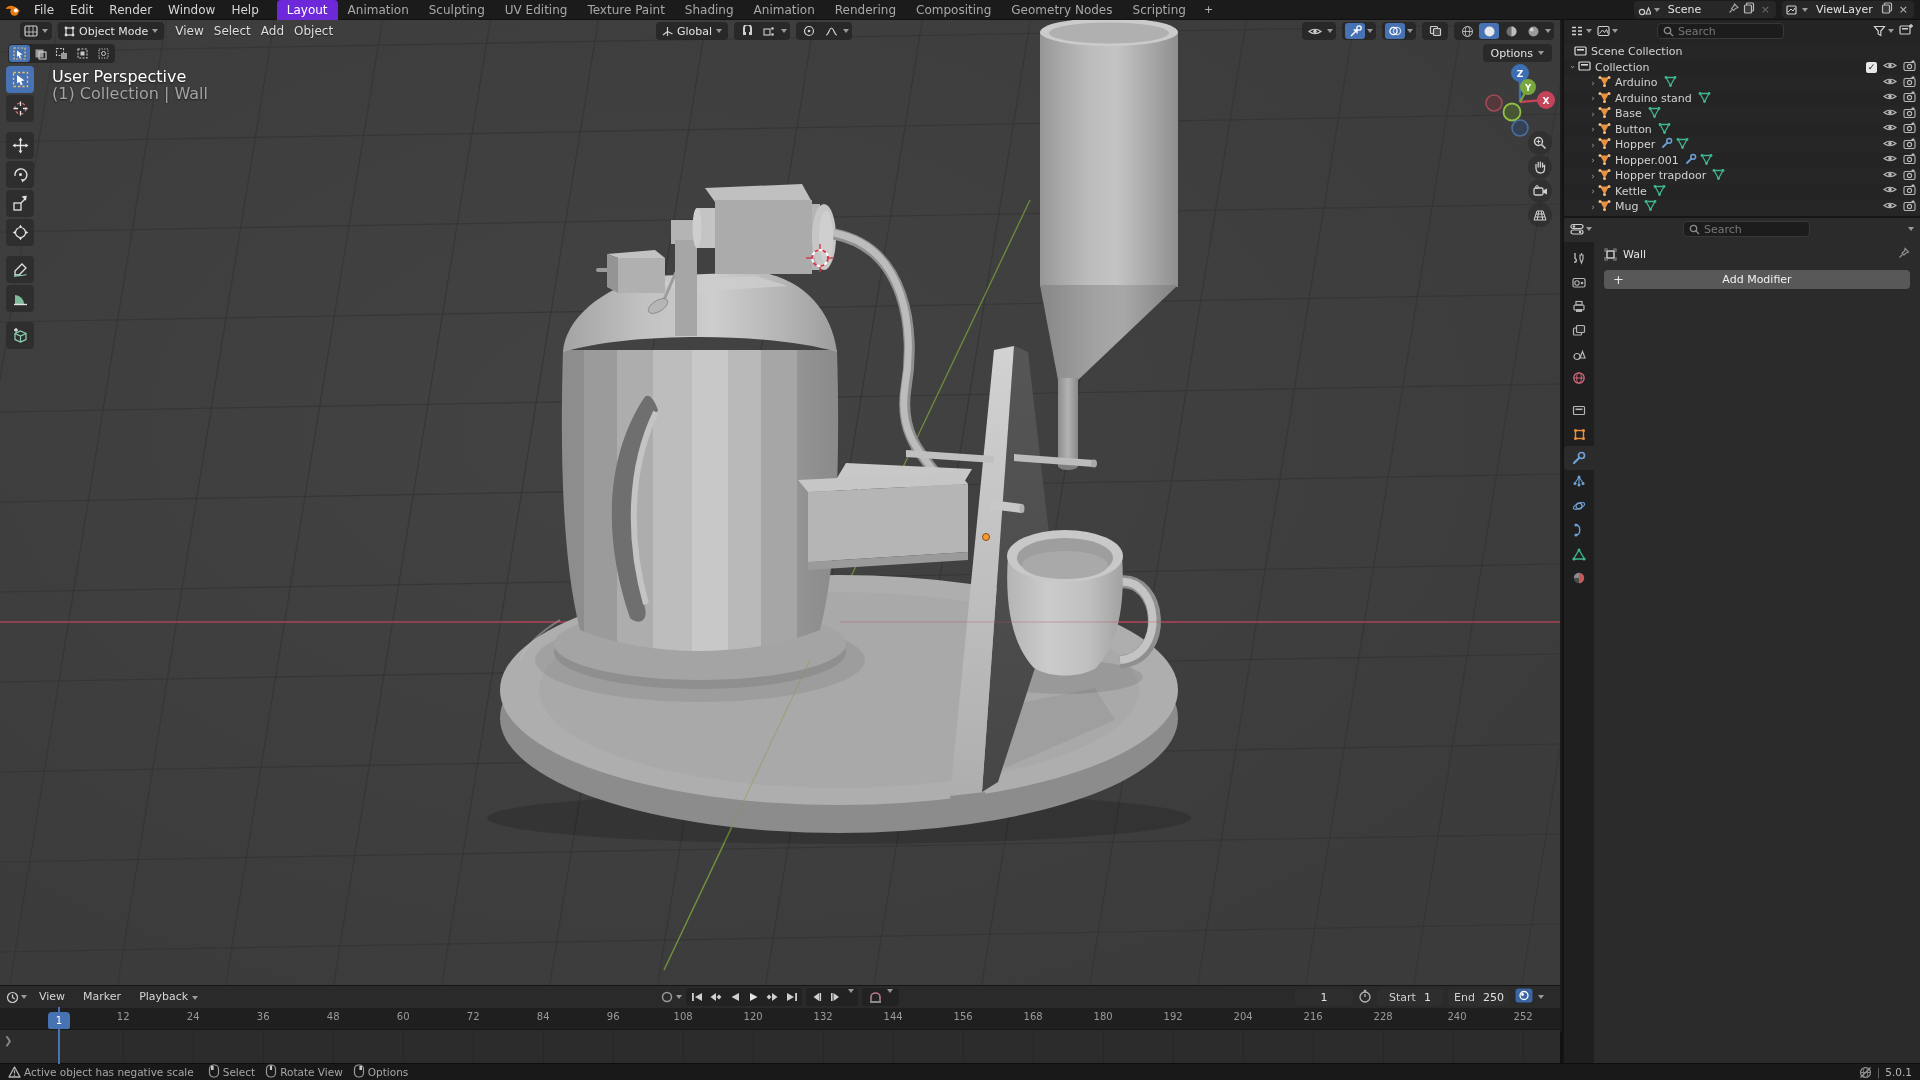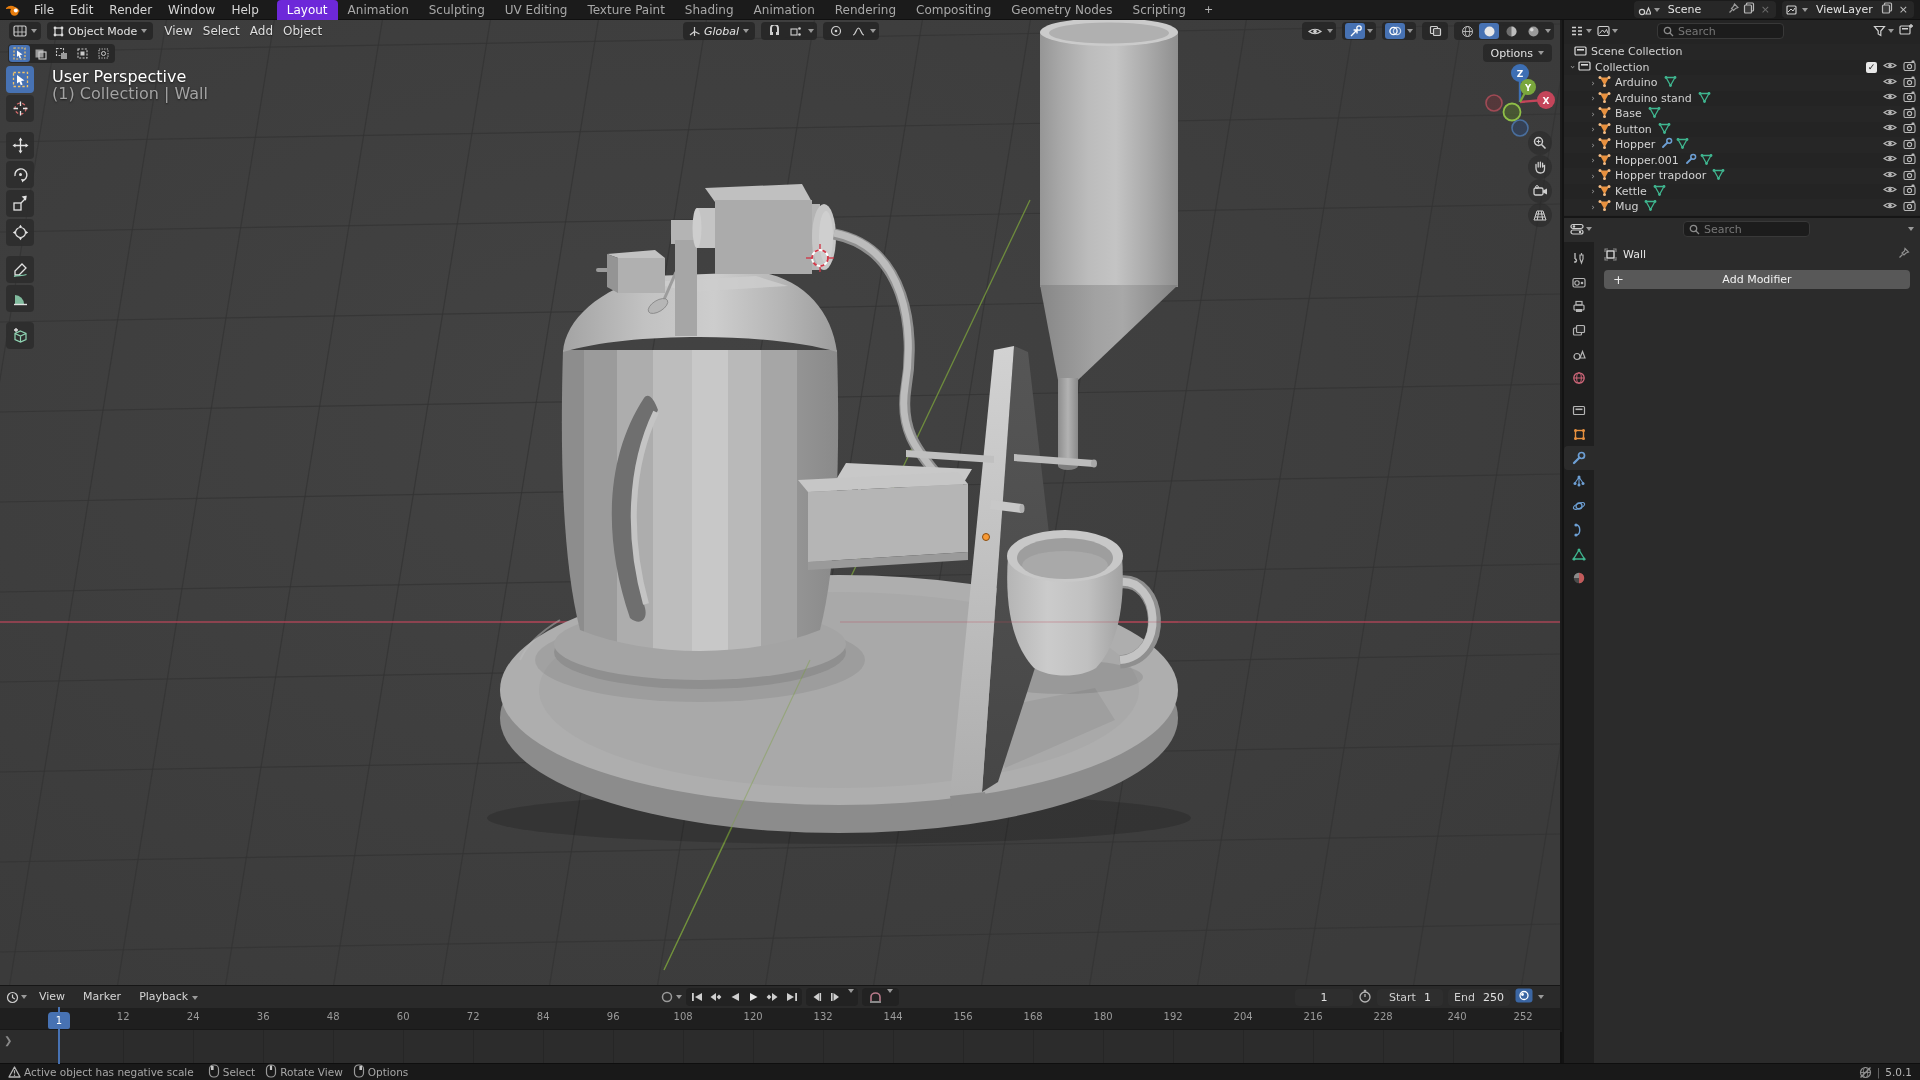--- a/index.html
+++ b/index.html
@@ -21,21 +21,21 @@
   .tb-field { color:#e2e2e2; font-size:11px; padding:0 4px; min-width:60px; }
   .dimx { color:#6d6d6d; font-size:11px; padding:0 2px; }
   .brightx { color:#bdbdbd; font-size:11px; padding:0 2px; }
 
   .v { width:0; height:0; border-left:3px solid transparent; border-right:3px solid transparent; border-top:4px solid #9a9a9a; display:inline-block; }
 
   
   #viewport { position:absolute; left:0; top:20px; width:1560px; height:965px; background:#3b3b3b; overflow:hidden; }
   #scene { position:absolute; left:0; top:0; }
   .vph { position:absolute; top:2px; height:18px; display:flex; align-items:center; gap:6px; z-index:10; }
-  .vph-left { left:9px; } .vph-center { left:683px;font-style:italic; } .vph-right { right:6px; }
+  .vph-left { left:20px; } .vph-center { left:656px; } .vph-right { right:6px; }
   .pill { display:flex; align-items:center; gap:4px; background:#262626e0; border-radius:4px; height:18px; padding:0 6px; color:#e3e3e3; }
   .pill.icon-only { padding:0 4px; }
   .hmenu { color:#dedede; font-size:12px; padding:0 5px; text-shadow:0 1px 1px #00000070; }
   .tog { display:flex; align-items:center; gap:2px; background:#262626e0; border-radius:4px; height:18px; padding:0 3px; }
   .tog .btn { width:20px; height:16px; display:flex; align-items:center; justify-content:center; border-radius:3px; }
   .tog .btn.on { background:#4772b3; }
   #vp-toolsettings { position:absolute; left:0; top:24px; width:100%; height:20px; z-index:10; }
   #select-modes { position:absolute; left:8px; top:0; display:flex; background:#262626e0; border-radius:4px; padding:1px; }
   #select-modes .sm { width:21px; height:17px; display:flex; align-items:center; justify-content:center; border-radius:3px; }
   #select-modes .sm.on { background:#4772b3; }

